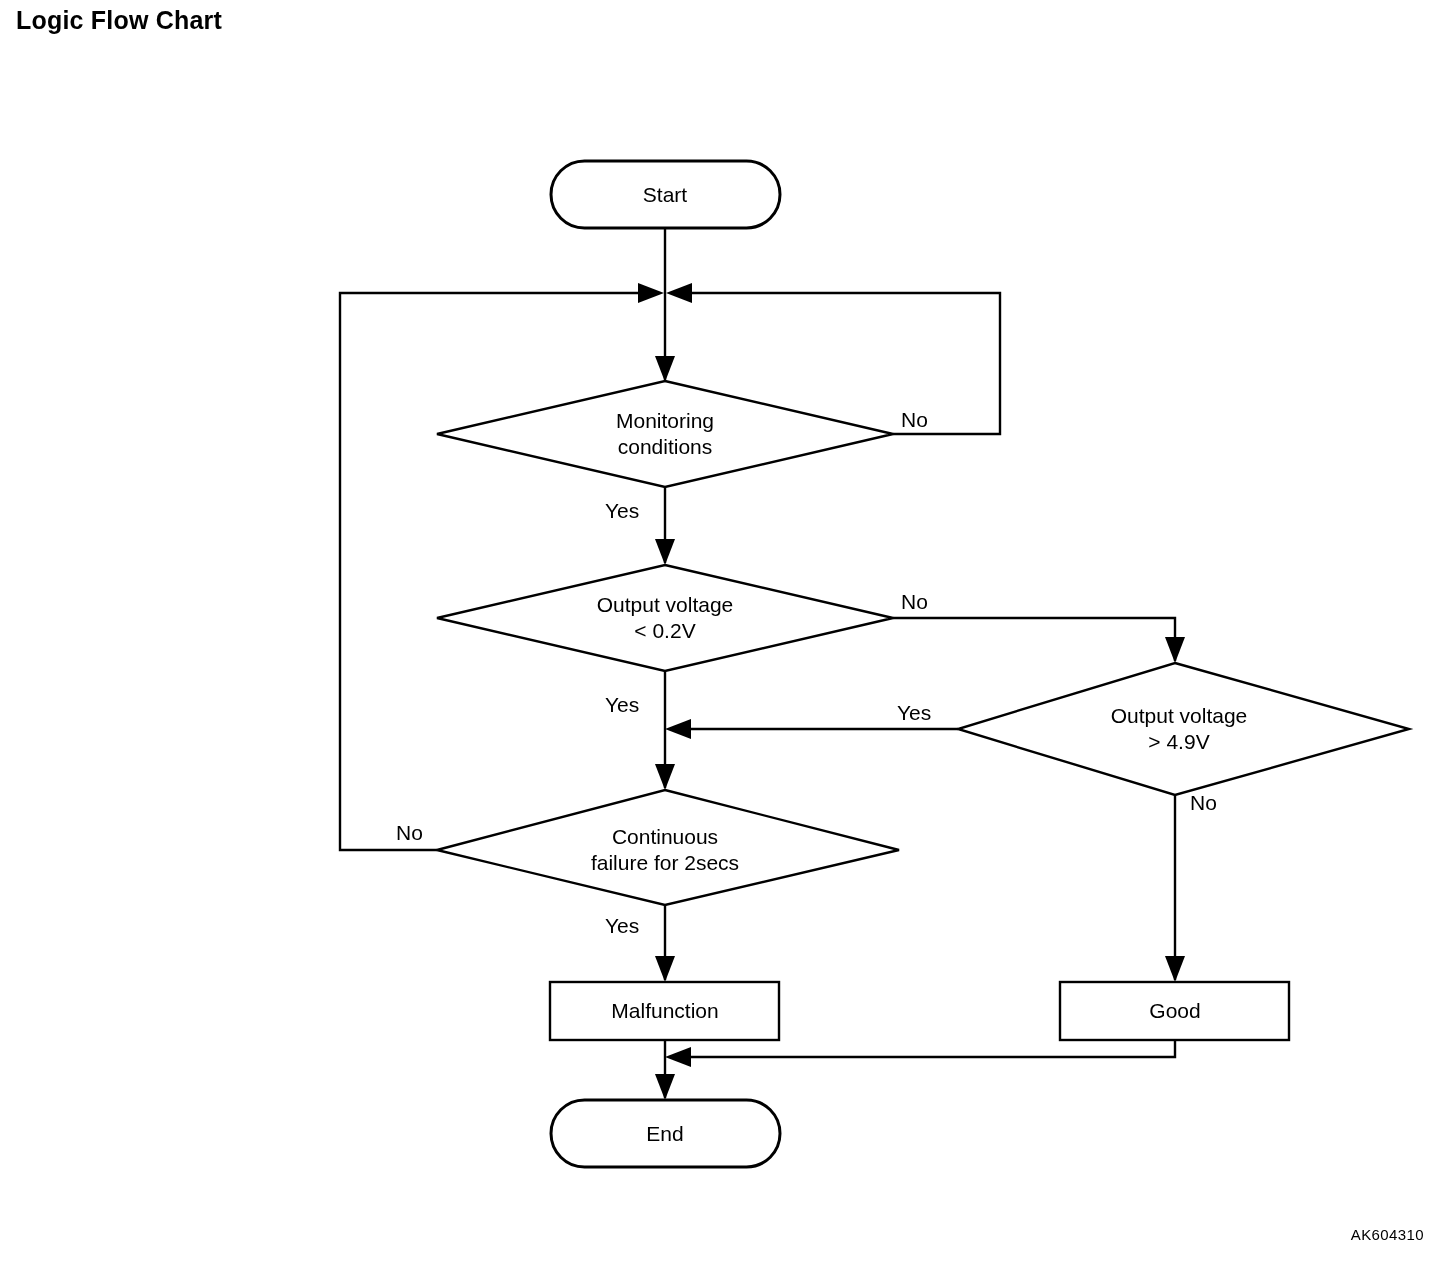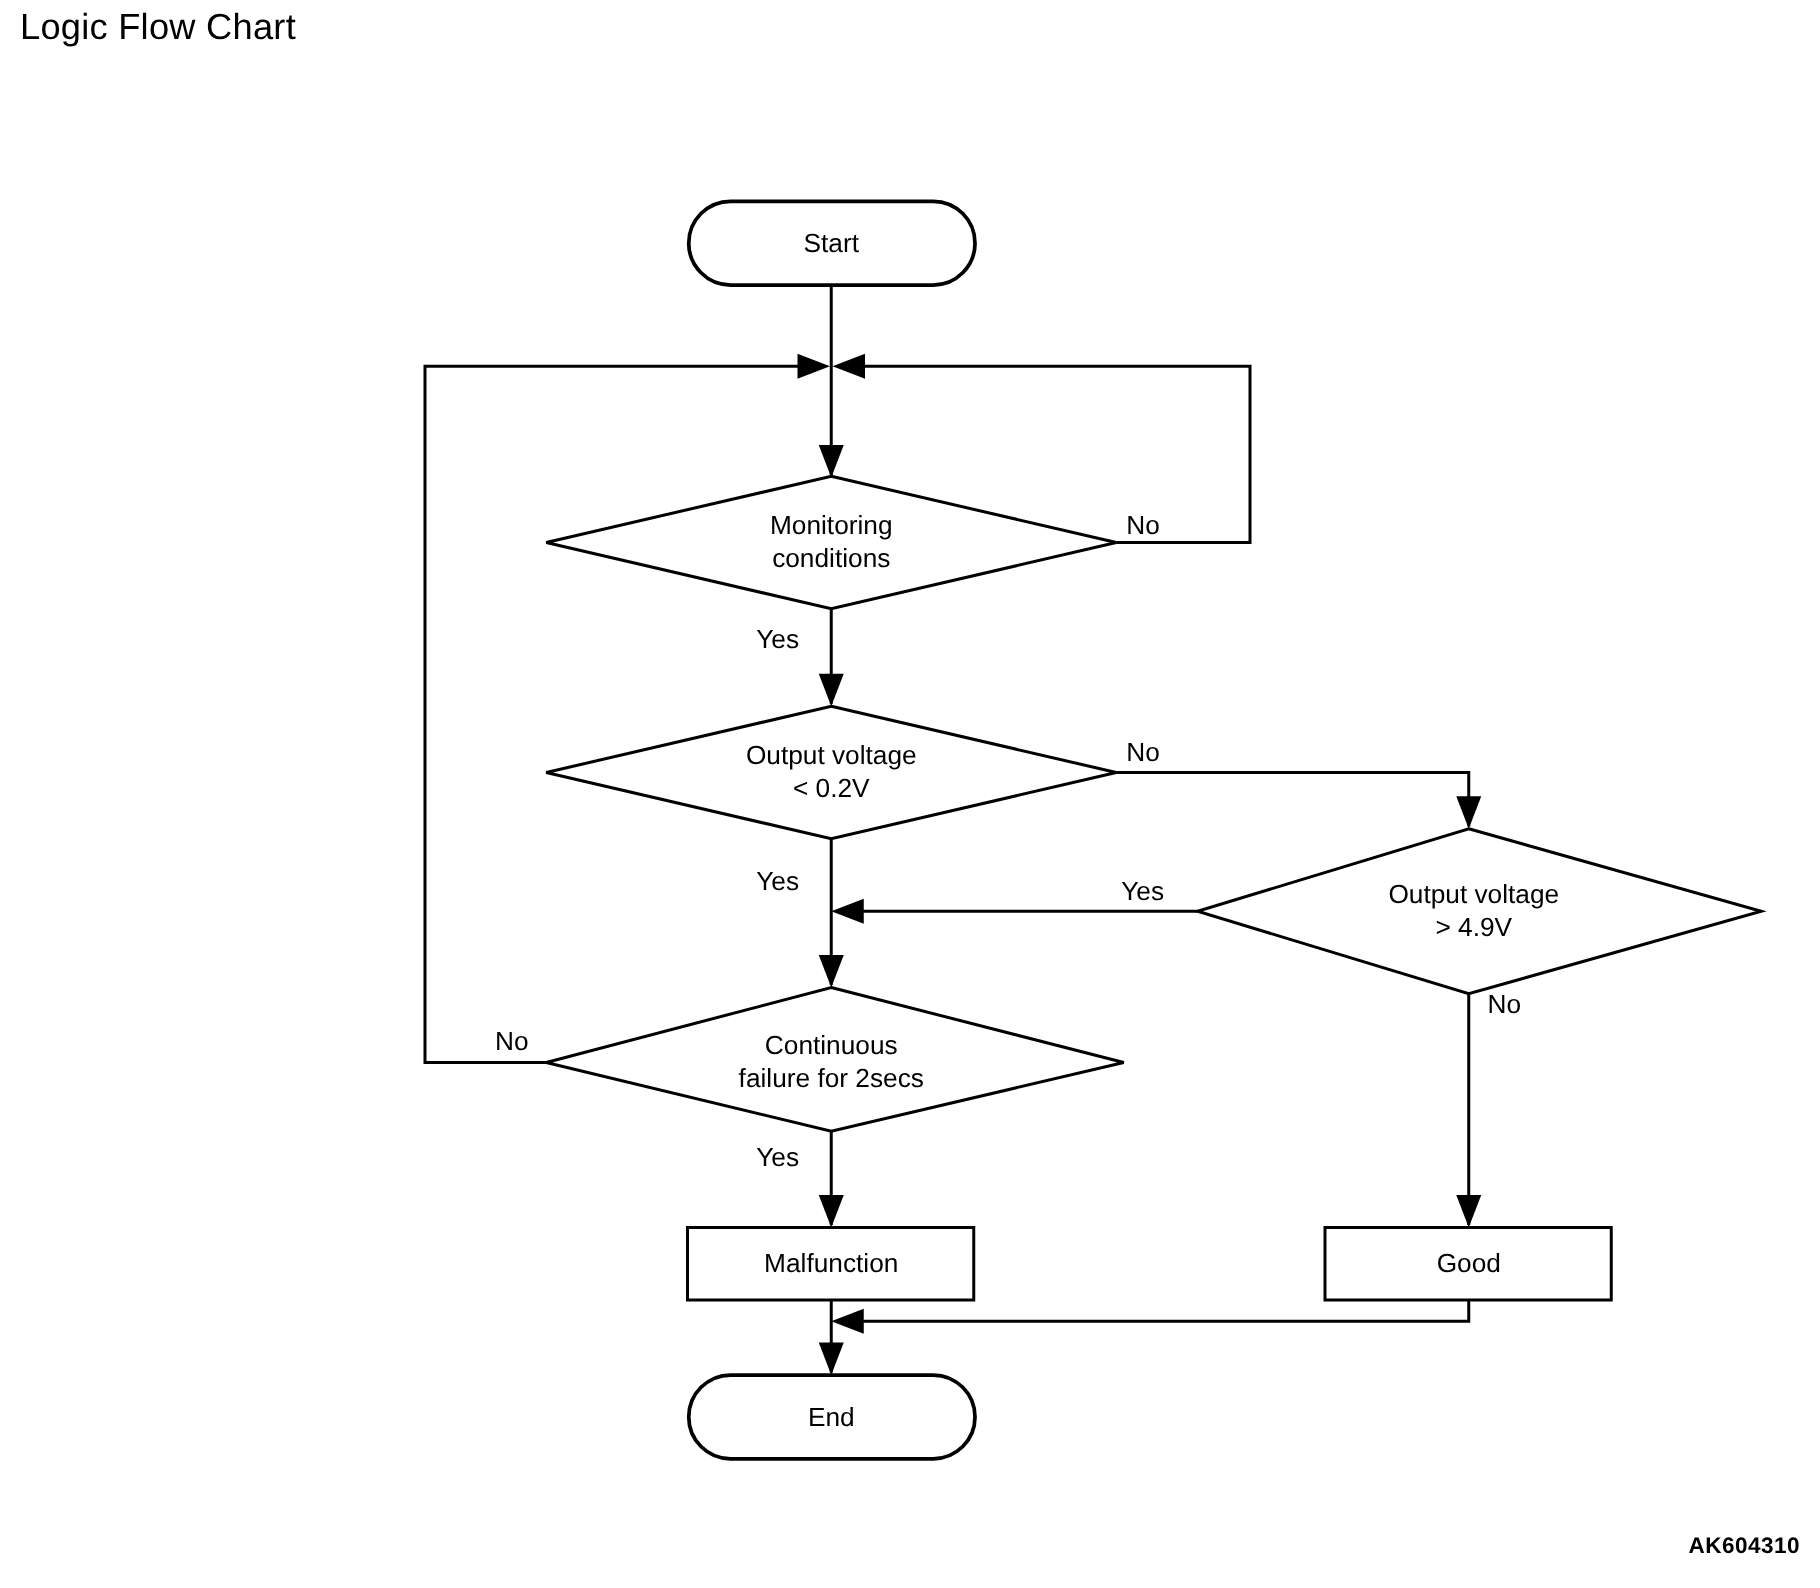--- a/index.html
+++ b/index.html
@@ -12,31 +12,31 @@
     height: 1270px;
     position: relative;
     font-family: "Liberation Sans", sans-serif;
     color: #000000;
     overflow: hidden;
   }
   #page-title {
     position: absolute;
     left: 16px;
     top: 6px;
-    font-size: 29px;
-    font-weight: normal;
+    font-size: 25px;
+    font-weight: bold;
     letter-spacing: 0.2px;
     white-space: nowrap;
   }
   #figure-code {
     position: absolute;
-    right: 16px;
+    right: 32px;
     top: 1226px;
-    font-size: 18px;
-    font-weight: bold;
+    font-size: 15px;
+    font-weight: normal;
     letter-spacing: 0.4px;
   }
   #flow-svg {
     position: absolute;
     left: 0;
     top: 0;
     width: 1456px;
     height: 1270px;
   }
   .shape-outline {

